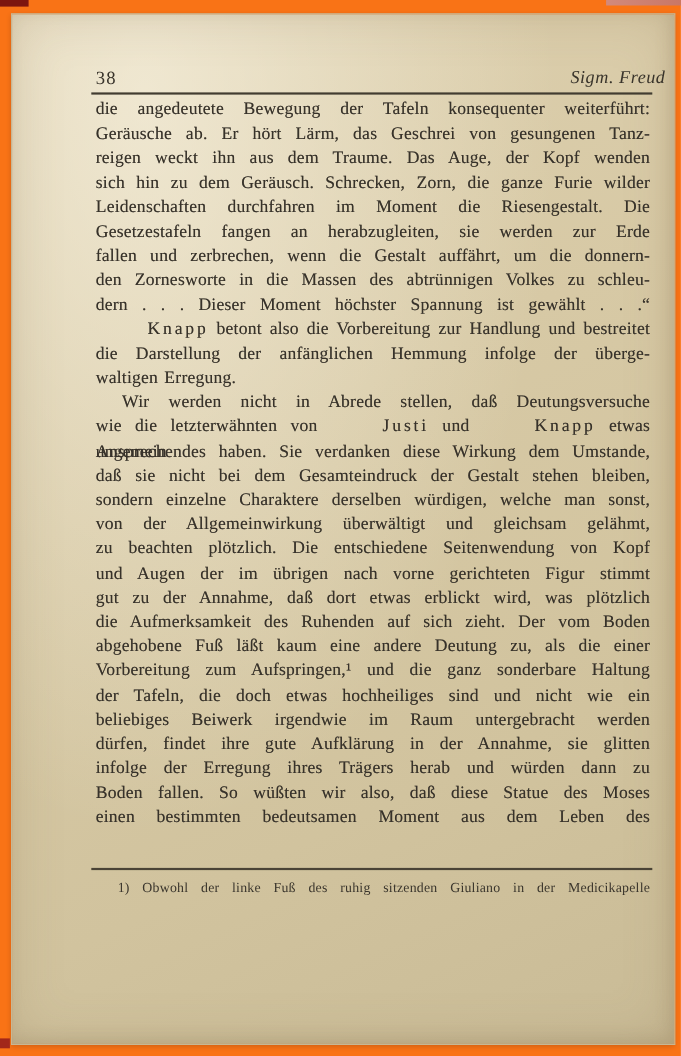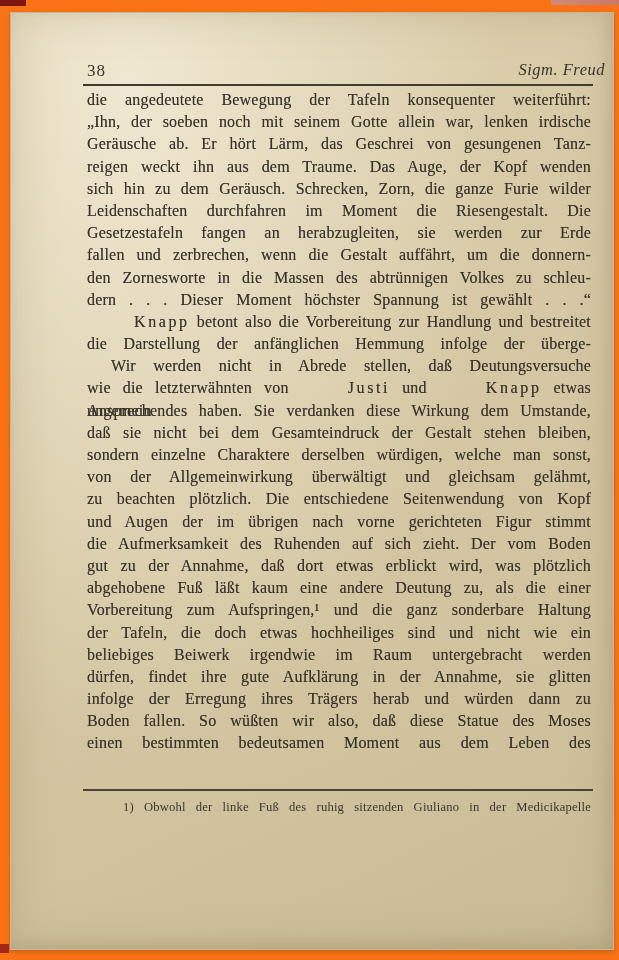--- a/index.html
+++ b/index.html
@@ -24,59 +24,59 @@
   .bodytext{position:absolute;left:76px;top:76px;width:504px;
             font-size:16px;color:#37322a;letter-spacing:0.2px;word-spacing:1.5px;
             text-shadow:0 0 0.4px rgba(55,50,42,0.55);font-family:Liberation Serif, serif;}
   .tline{height:22.2px;line-height:22.2px;white-space:nowrap;}
   .tline.just{white-space:normal;text-align:justify;text-align-last:justify;}
   .tline.indent{text-indent:24px;}
   .tline.pgap{margin-top:0;}
   .sperr{letter-spacing:2.6px;margin-left:47px;}
   .footnote{position:absolute;left:76px;top:787px;width:504px;
             font-size:12.6px;color:#3b362d;letter-spacing:0.2px;word-spacing:1px;}
-  .fline{height:15px;line-height:15px;white-space:nowrap;margin-left:16px;}
+  .fline{height:15px;line-height:15px;white-space:nowrap;}
   .fline.just{white-space:normal;text-align:justify;text-align-last:justify;}
   .fline.indent{text-indent:20px;}
 </style>
 </head>
 <body>
 
 <div class="scan">
   <div class="mark mark-tl"></div>
   <div class="mark mark-tr"></div>
   <div class="mark mark-bl"></div>
 
   <div class="page">
     <div class="pagenum">38</div>
     <div class="running">Sigm. Freud</div>
     <div class="rule header-rule"></div>
     <div class="bodytext" id="bodytext">
         <div class="tline just">die angedeutete Bewegung der Tafeln konsequenter weiterführt:</div>
-        <div class="tline just">„Ihn, der soeben noch mit seinem Gotte allein war, lenken irdische</div>
         <div class="tline just">Geräusche ab. Er hört Lärm, das Geschrei von gesungenen Tanz-</div>
         <div class="tline just">reigen weckt ihn aus dem Traume. Das Auge, der Kopf wenden</div>
         <div class="tline just">sich hin zu dem Geräusch. Schrecken, Zorn, die ganze Furie wilder</div>
         <div class="tline just">Leidenschaften durchfahren im Moment die Riesengestalt. Die</div>
         <div class="tline just">Gesetzestafeln fangen an herabzugleiten, sie werden zur Erde</div>
         <div class="tline just">fallen und zerbrechen, wenn die Gestalt auffährt, um die donnern-</div>
         <div class="tline just">den Zornesworte in die Massen des abtrünnigen Volkes zu schleu-</div>
         <div class="tline just">dern . . .  Dieser Moment höchster Spannung ist gewählt . . .“</div>
         <div class="tline just"><span class="sperr">Knapp</span> betont also die Vorbereitung zur Handlung und bestreitet</div>
         <div class="tline just">die Darstellung der anfänglichen Hemmung infolge der überge-</div>
+        <div class="tline">waltigen Erregung.</div>
         <div class="tline just indent pgap">Wir werden nicht in Abrede stellen, daß Deutungsversuche</div>
         <div class="tline just">wie die letzterwähnten von <span class="sperr">Justi</span> und <span class="sperr">Knapp</span> etwas ungemein</div>
         <div class="tline just">Ansprechendes haben. Sie verdanken diese Wirkung dem Umstande,</div>
         <div class="tline just">daß sie nicht bei dem Gesamteindruck der Gestalt stehen bleiben,</div>
         <div class="tline just">sondern einzelne Charaktere derselben würdigen, welche man sonst,</div>
         <div class="tline just">von der Allgemeinwirkung überwältigt und gleichsam gelähmt,</div>
         <div class="tline just">zu beachten plötzlich. Die entschiedene Seitenwendung von Kopf</div>
         <div class="tline just">und Augen der im übrigen nach vorne gerichteten Figur stimmt</div>
+        <div class="tline just">gut zu der Annahme, daß dort etwas erblickt wird, was plötzlich</div>
         <div class="tline just">die Aufmerksamkeit des Ruhenden auf sich zieht. Der vom Boden</div>
-        <div class="tline just">gut zu der Annahme, daß dort etwas erblickt wird, was plötzlich</div>
         <div class="tline just">abgehobene Fuß läßt kaum eine andere Deutung zu, als die einer</div>
         <div class="tline just">Vorbereitung zum Aufspringen,¹ und die ganz sonderbare Haltung</div>
         <div class="tline just">der Tafeln, die doch etwas hochheiliges sind und nicht wie ein</div>
         <div class="tline just">beliebiges Beiwerk irgendwie im Raum untergebracht werden</div>
         <div class="tline just">dürfen, findet ihre gute Aufklärung in der Annahme, sie glitten</div>
         <div class="tline just">infolge der Erregung ihres Trägers herab und würden dann zu</div>
         <div class="tline just">Boden fallen. So wüßten wir also, daß diese Statue des Moses</div>
         <div class="tline just">einen bestimmten bedeutsamen Moment aus dem Leben des</div>
       </div>
     <div class="rule foot-rule"></div>

